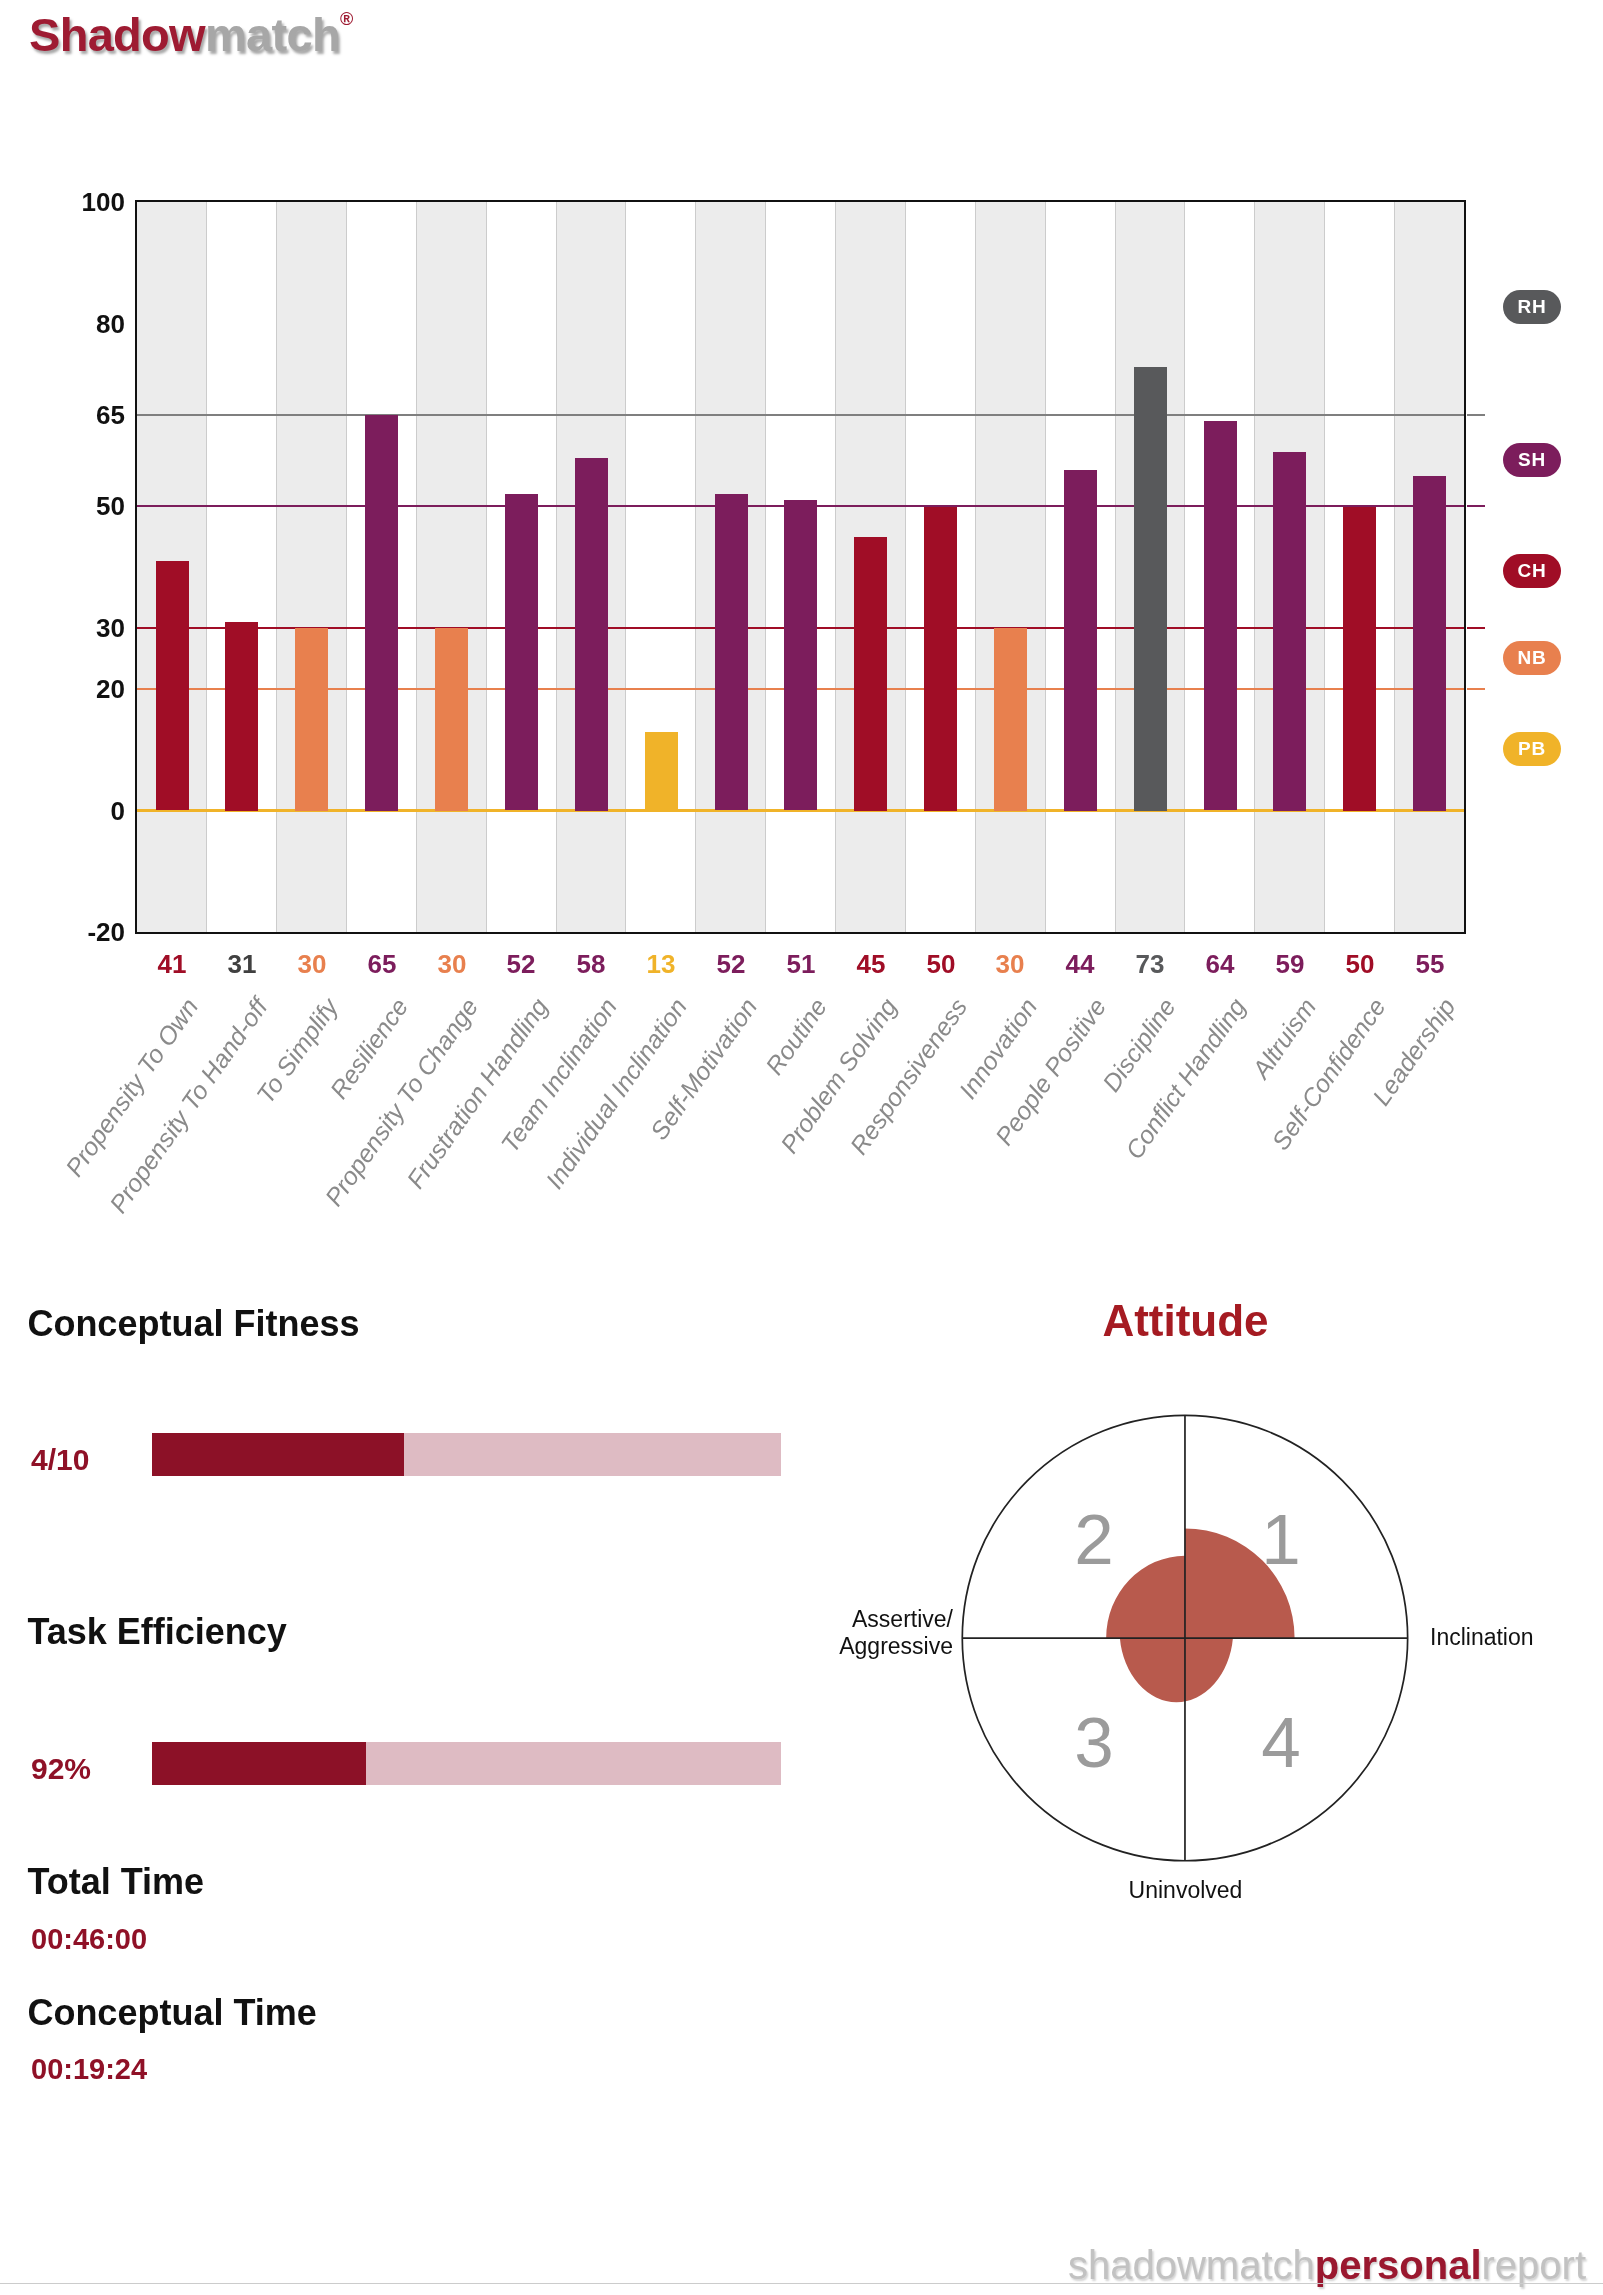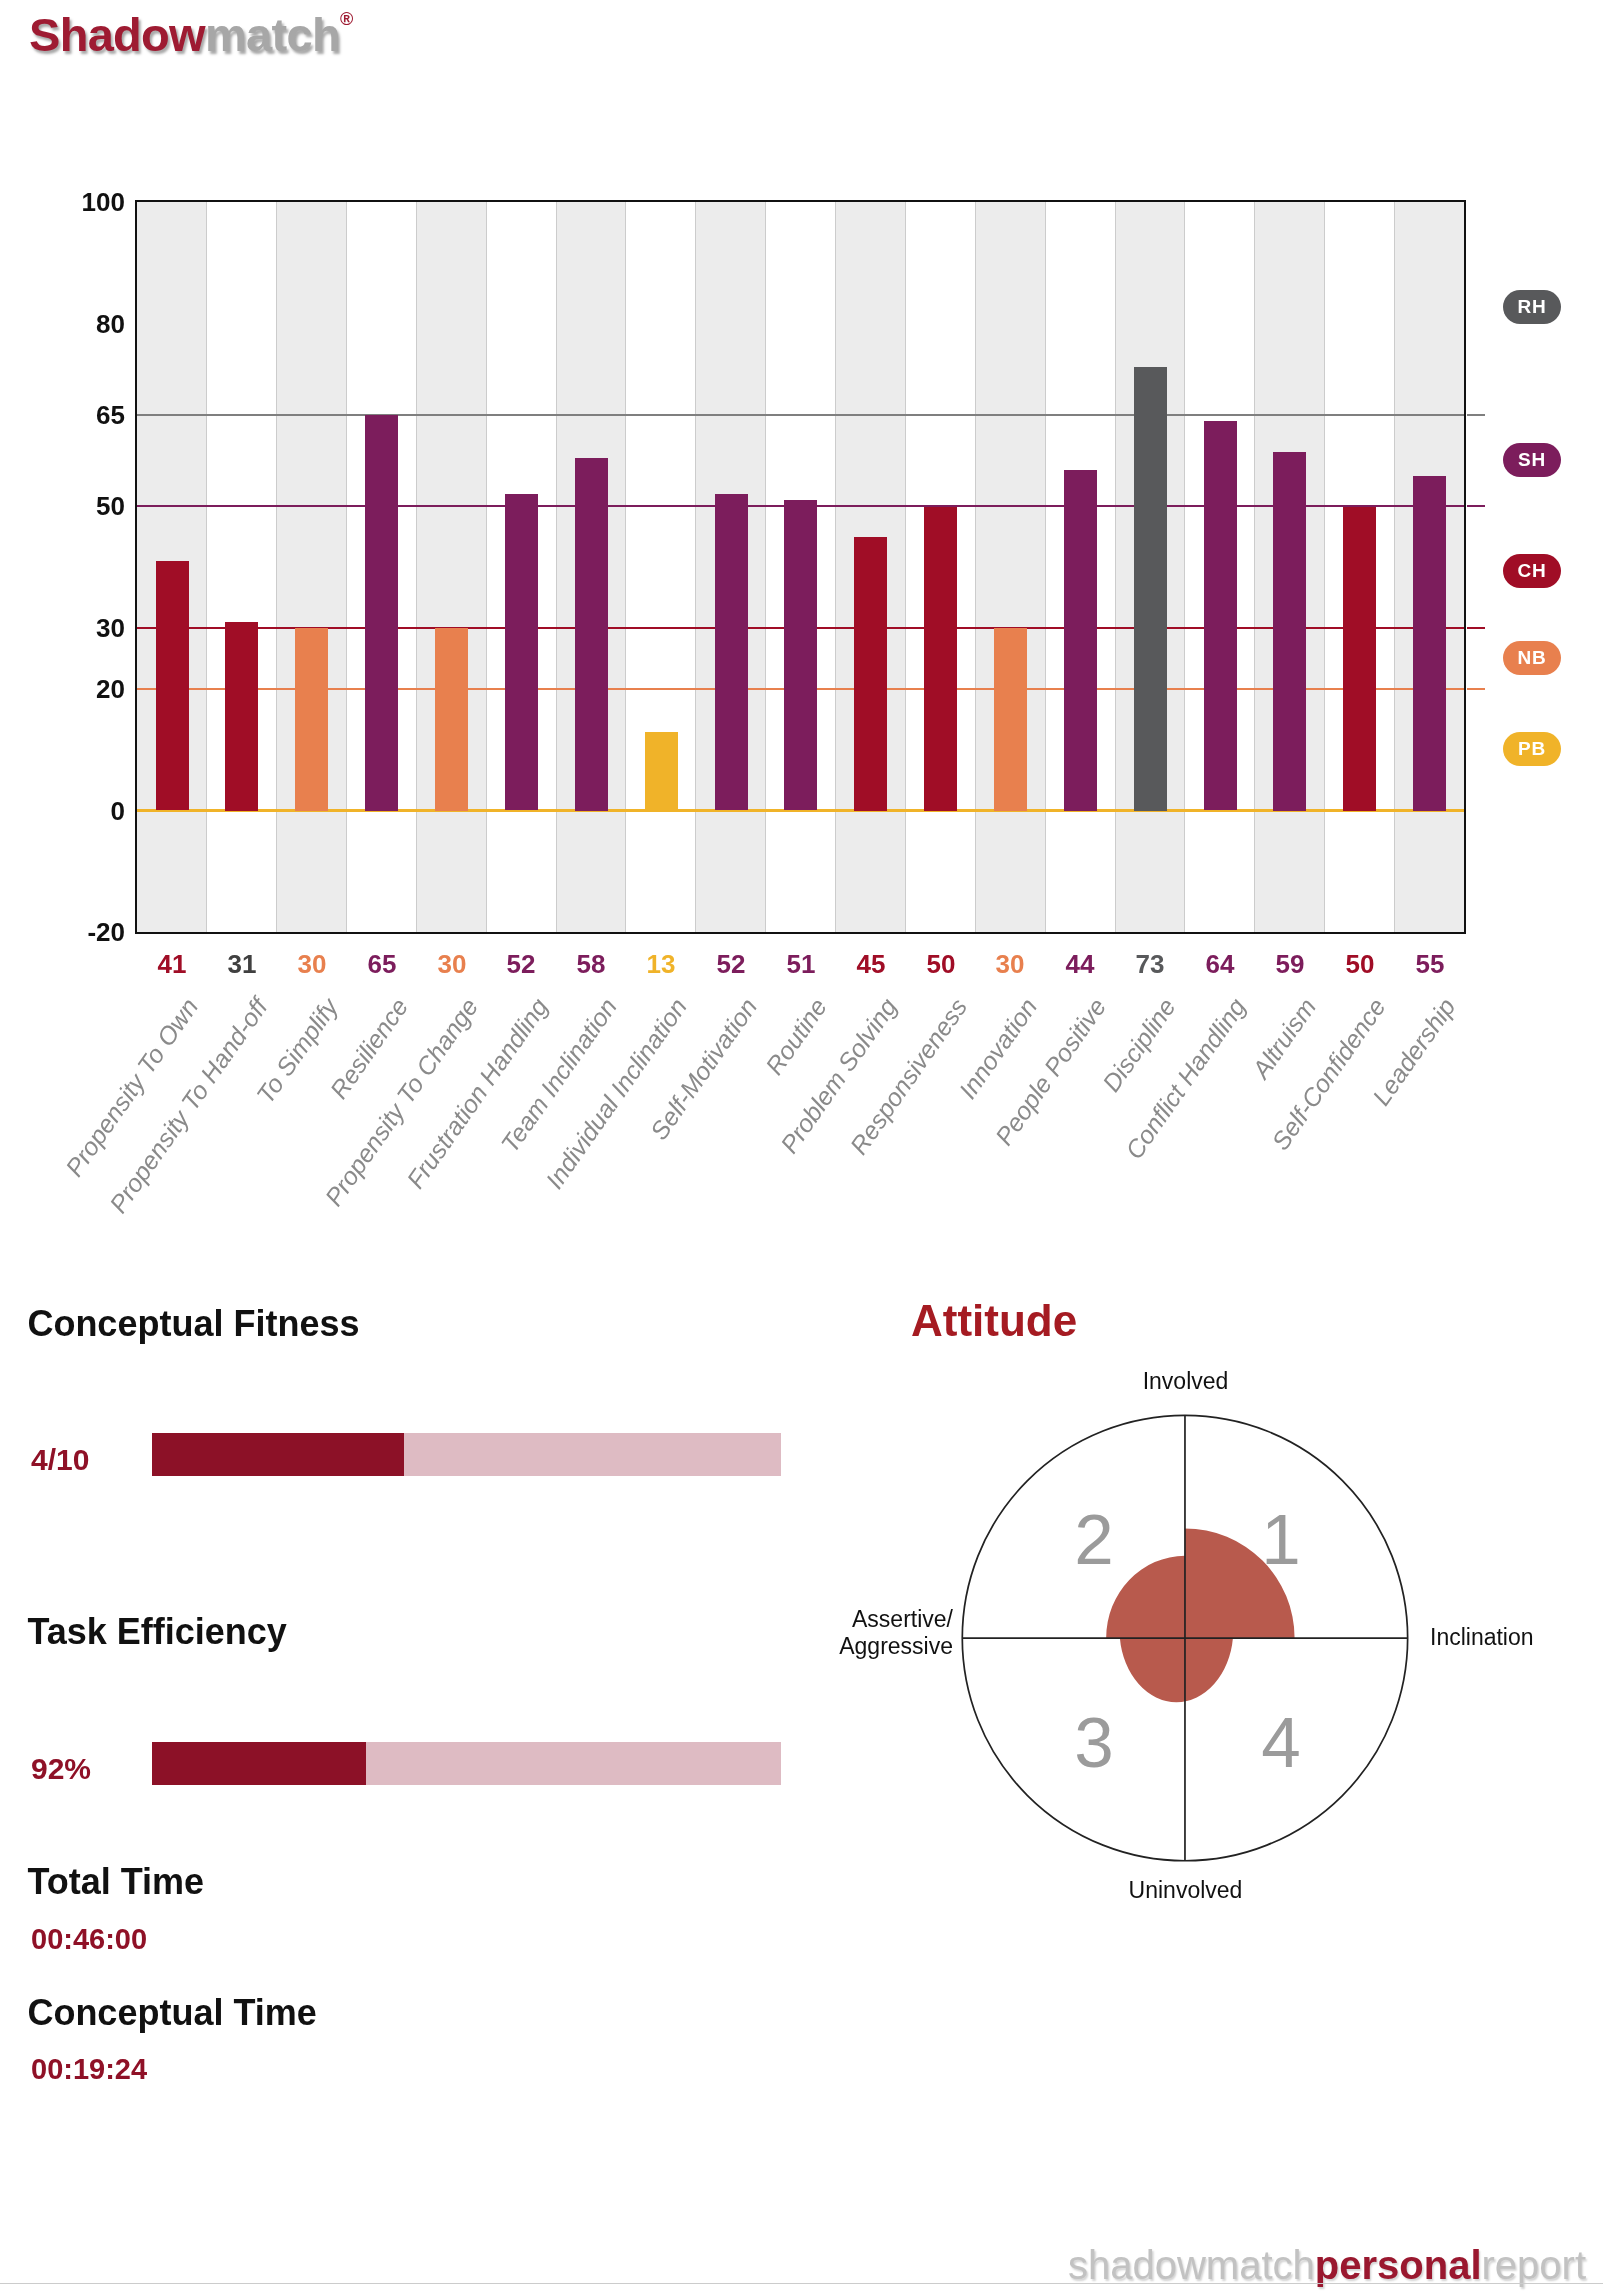--- a/index.html
+++ b/index.html
@@ -12,21 +12,21 @@
   .logo .reg{font-size:18px;vertical-align:26px;color:#9e1b32;text-shadow:none;}
   
   .chart-title{position:absolute;left:0;top:110px;width:1603px;text-align:center;
         font-size:58px;font-weight:bold;color:#a51b22;}
   
   .metric-h{position:absolute;left:27.4px;font-size:36px;font-weight:bold;color:#111;}
   .metric-val{position:absolute;left:31px;font-size:30px;font-weight:bold;color:#8f1127;}
   .pbar{position:absolute;left:152px;width:629px;height:43px;background:#debbc3;}
   .pbar .fill{height:100%;background:#8c1127;}
   
-  .att-title{position:absolute;left:911px;top:1296px;width:549px;text-align:left;
+  .att-title{position:absolute;left:911px;top:1296px;width:549px;text-align:center;
         font-size:44px;font-weight:bold;color:#a51b22;}
   .att-label{position:absolute;font-size:23px;color:#111;}
   .att-quad{position:absolute;font-size:71px;color:#9b9b9b;transform:translate(-50%,-50%);}
   
   .footer{position:absolute;right:17px;top:2243px;font-size:40px;color:#c2c2c2;
         text-shadow:1.4px 2.1px 2.1px rgba(0,0,0,0.18);}
   .footer .p2{color:#9a182f;font-weight:bold;}
   .bottom-rule{position:absolute;left:0;top:2283px;width:1603px;height:1.4px;background:#cccccc;}
 </style>
 </head>
@@ -175,21 +175,20 @@
     <circle cx="1729" cy="2390" r="325" fill="none" stroke="#222" stroke-width="2.5"></circle>
     <line x1="1729" y1="2065" x2="1729" y2="2715" stroke="#222" stroke-width="2.5"></line>
     <line x1="1404" y1="2390" x2="2054" y2="2390" stroke="#222" stroke-width="2.5"></line>
   </svg>
 
   <div class="att-quad" style="left:1094px;top:1539px;">2</div>
   <div class="att-quad" style="left:1281px;top:1539px;">1</div>
   <div class="att-quad" style="left:1094px;top:1742px;">3</div>
   <div class="att-quad" style="left:1281px;top:1742px;">4</div>
 
-  <div class="att-label" style="left:911px;top:1368px;width:549px;text-align:center;">Involved</div>
   <div class="att-label" style="left:1430px;top:1624px;">Inclination</div>
   <div class="att-label" style="right:650px;top:1606px;text-align:right;">
     <div>Assertive/</div>
     <div>Aggressive</div>
   </div>
   <div class="att-label" style="left:911px;top:1877px;width:549px;text-align:center;">Uninvolved</div>
 
   <div class="footer">
     <span class="p1">shadowmatch</span><span class="p2">personal</span><span class="p3">report</span>
   </div>

